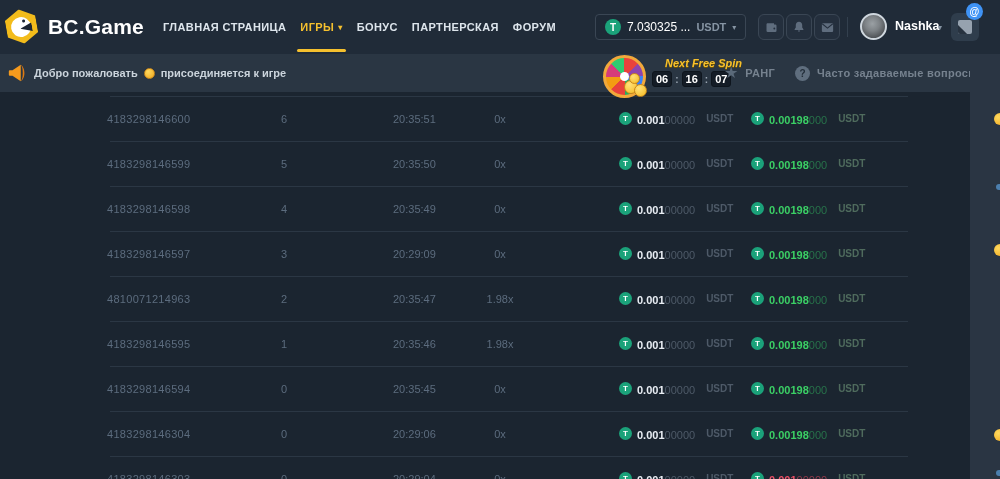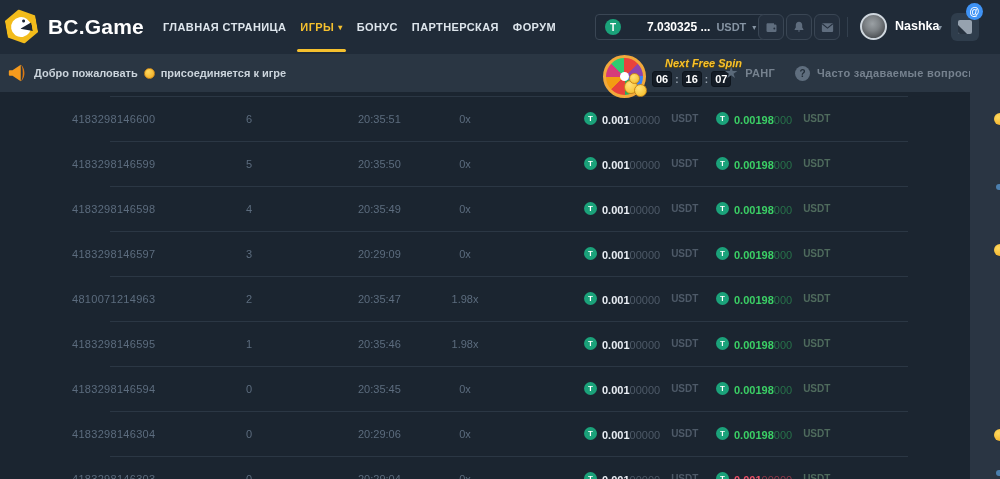--- a/index.html
+++ b/index.html
@@ -23,21 +23,21 @@
     display:flex;align-items:center;position:relative;cursor:pointer;white-space:nowrap;}
   .nav-item .nav-caret{font-size:8px;margin-left:4px;position:relative;top:0px;}
   .nav-item.active{color:#f5c02e;}
   .nav-item.active::after{content:'';position:absolute;left:-3px;right:-3px;bottom:2px;height:3px;
     background:#f5c02e;border-radius:2px;}
   .balance{position:absolute;left:595px;top:14px;height:26px;box-sizing:border-box;
     border:1px solid #3a4654;border-radius:4px;background:#1e2936;
     display:flex;align-items:center;padding:0 9px;gap:6px;cursor:pointer;}
   .tether{width:16px;height:16px;border-radius:50%;background:#1ba27a;color:#fff;
     font-size:10px;font-weight:bold;display:flex;align-items:center;justify-content:center;flex:0 0 auto;}
-  .balance-amt{color:#ffffff;font-size:12px;font-weight:bold;white-space:nowrap;margin-left:20px;}
+  .balance-amt{color:#ffffff;font-size:12px;font-weight:normal;white-space:nowrap;}
   .balance-cur{color:#8694a3;font-size:11px;font-weight:bold;}
   .sm-caret{color:#8694a3;font-size:8px;}
   .icon-btn{position:absolute;top:14px;width:26px;height:26px;box-sizing:border-box;
     border:1px solid #3a4654;border-radius:6px;background:#242f3d;
     display:flex;align-items:center;justify-content:center;cursor:pointer;}
   .hdr-divider{position:absolute;left:847px;top:17px;width:1px;height:20px;background:#33404e;}
   .avatar{position:absolute;left:860px;top:13px;width:27px;height:27px;border-radius:50%;
     border:2px solid #cfd7de;box-sizing:border-box;cursor:pointer;
     background:radial-gradient(circle at 45% 38%,#9aa0a4 0%,#7d8286 38%,#55595d 70%,#393c40 100%);}
   .username{position:absolute;left:895px;top:19px;color:#ffffff;font-size:12.5px;font-weight:bold;cursor:pointer;}
@@ -72,21 +72,21 @@
   .timer-colon{color:#9aa6b2;font-size:10px;font-weight:bold;}
   .rank{position:absolute;left:724px;top:0;height:38px;display:flex;align-items:center;gap:7px;cursor:pointer;}
   .star-ic{color:#5a6979;font-size:16px;line-height:1;}
   .rank-label,.faq-label{color:#76828f;font-size:11px;font-weight:bold;letter-spacing:0.3px;white-space:nowrap;}
   .faq{position:absolute;left:795px;top:0;height:38px;display:flex;align-items:center;gap:7px;cursor:pointer;}
   .q-circle{width:15px;height:15px;border-radius:50%;background:#5f6e7e;color:#232e3a;
     font-size:10px;font-weight:bold;display:flex;align-items:center;justify-content:center;flex:0 0 auto;}
   
   .table-area{position:absolute;top:92px;left:0;width:970px;height:387px;background:#1b2530;
     overflow:hidden;padding-top:4px;box-sizing:border-box;}
-  .row{height:45px;display:flex;align-items:center;padding-left:72px;box-sizing:border-box;
+  .row{height:45px;display:flex;align-items:center;padding-left:107px;box-sizing:border-box;
     position:relative;cursor:pointer;}
   .row::before{content:'';position:absolute;left:110px;right:62px;top:0;height:1px;background:#2b3744;}
   .c-id{flex:0 0 174px;color:#5c6c7e;font-size:11px;letter-spacing:0.3px;}
   .c-round{flex:0 0 112px;color:#5c6c7e;font-size:11px;}
   .c-time{flex:0 0 62px;color:#5c6c7e;font-size:11px;}
   .c-mult{flex:0 0 90px;text-align:center;color:#5c6c7e;font-size:11px;}
   .c-bet{margin-left:74px;flex:0 0 132px;display:flex;align-items:center;gap:5px;}
   .c-win{flex:0 0 160px;display:flex;align-items:center;gap:5px;}
   .t-sm{width:13px;height:13px;font-size:8px;}
   .amt-main{font-weight:bold;font-size:11px;color:#e9eef4;white-space:nowrap;}

